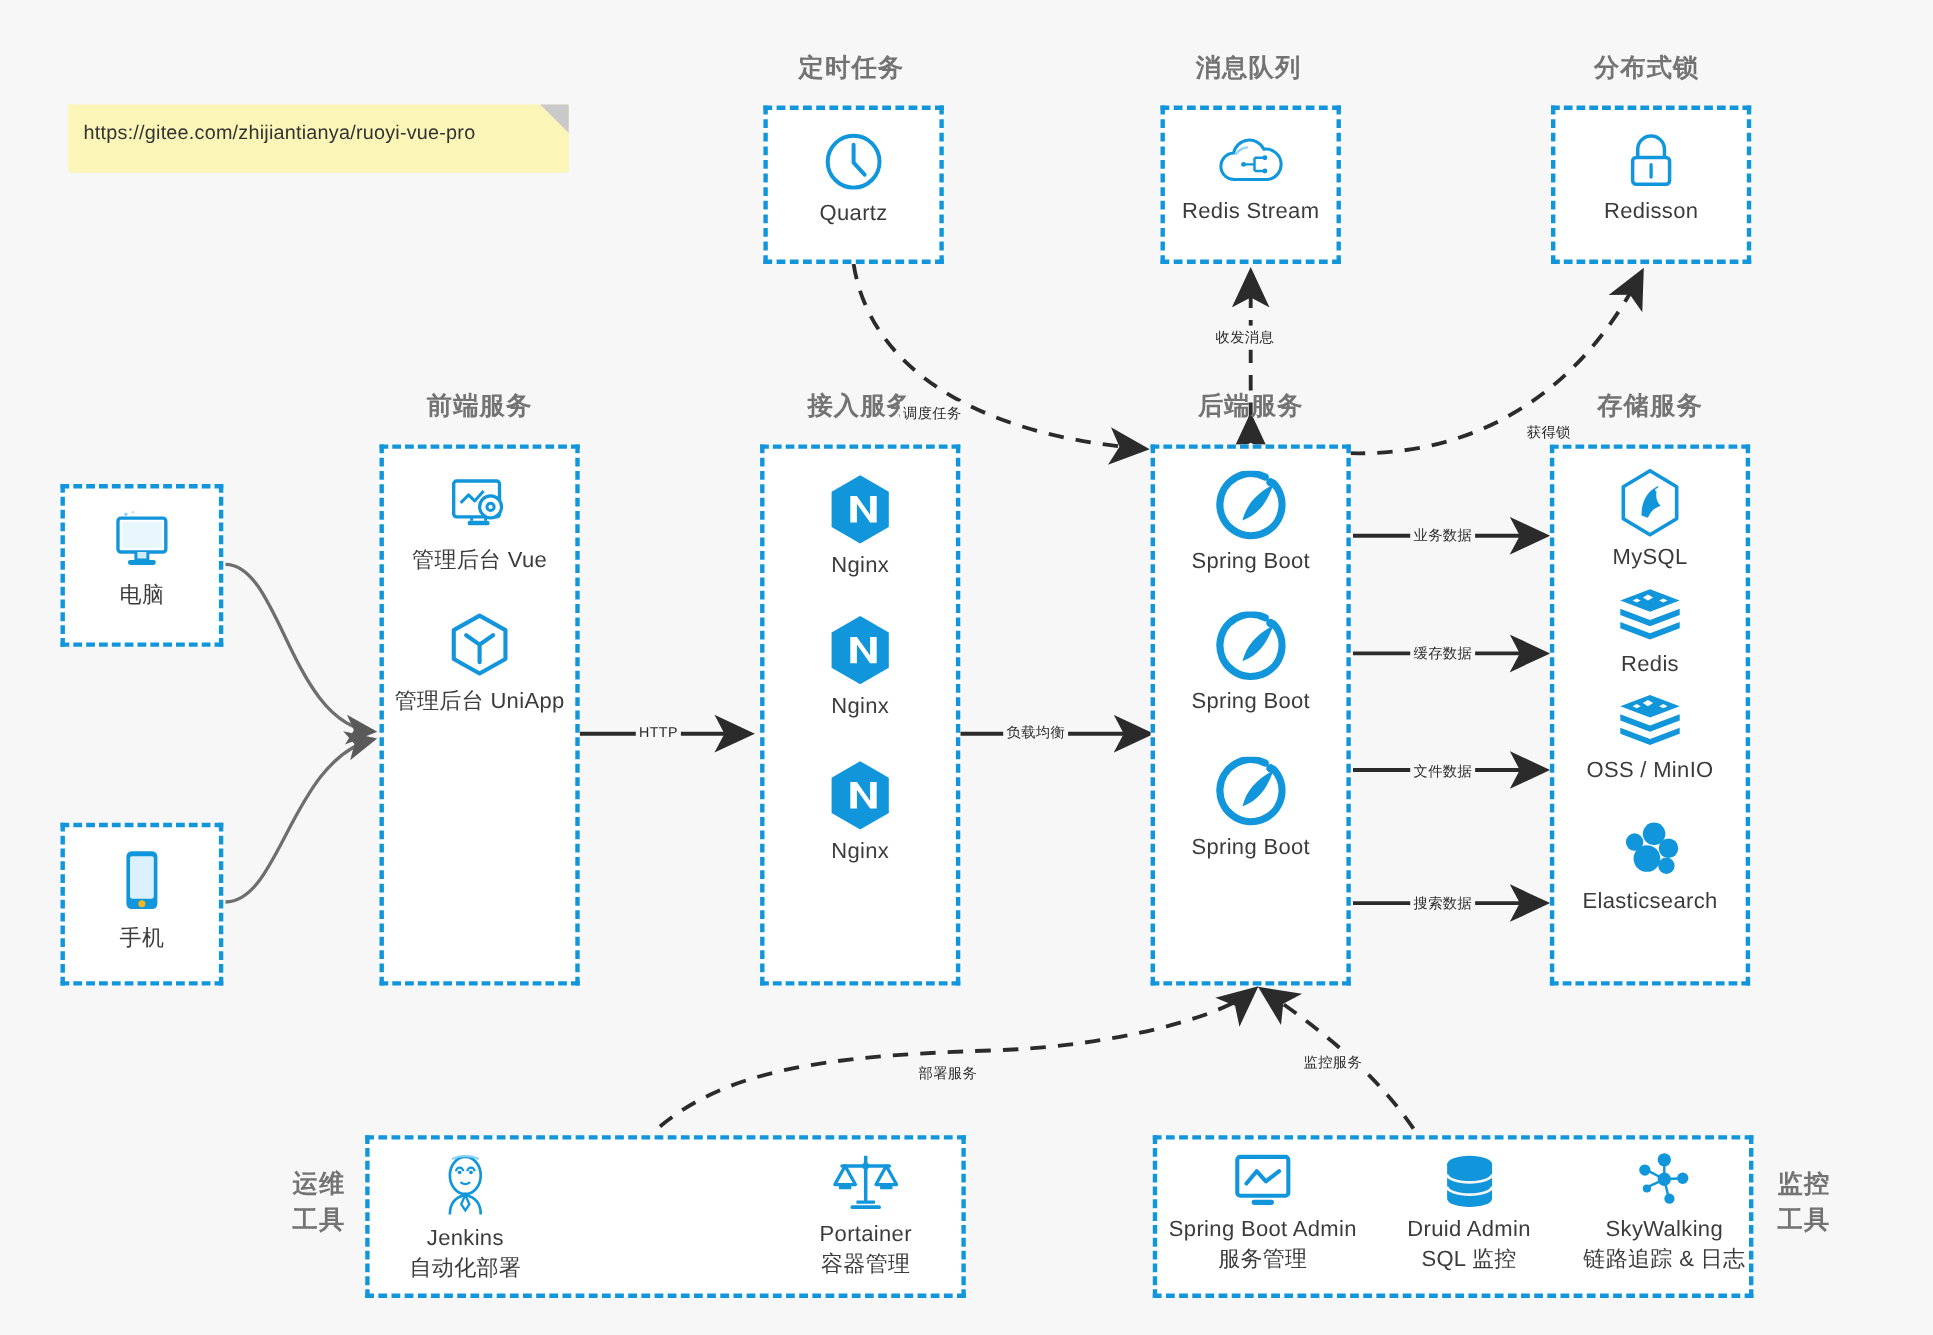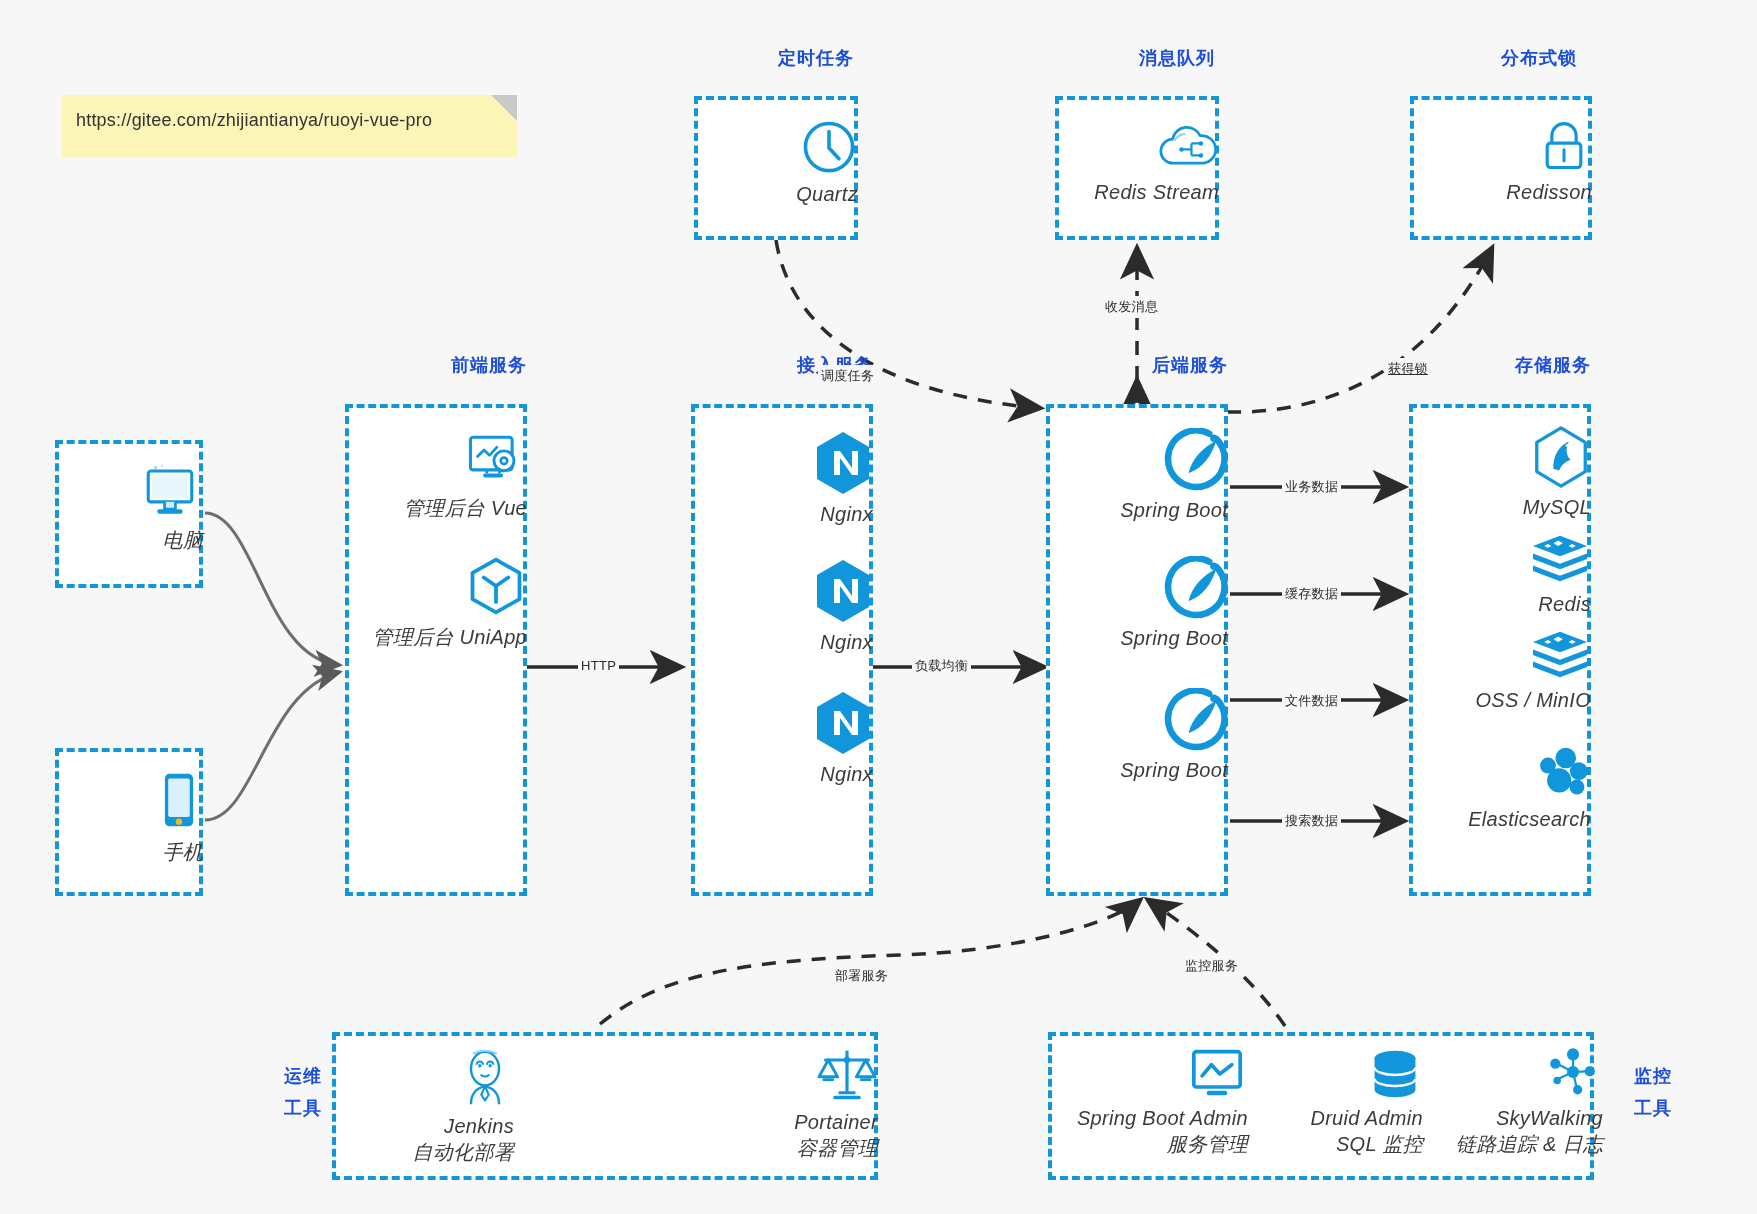--- a/index.html
+++ b/index.html
@@ -53,42 +53,41 @@
 
   
   .group {
     position: absolute;
     border: 4px dashed #1296db;
     box-sizing: border-box;
     background: #ffffff;
   }
   .grp-title {
     position: absolute;
-    color: #1d4ed8;
+    color: #737373;
     font-weight: bold;
-    font-size: 18px;
-    text-align: right;
+    font-size: 23px;
+    text-align: center;
     white-space: nowrap;
     letter-spacing: 1px;
   }
   .grp-title.side {
     line-height: 32px;
     white-space: normal;
     width: 64px;
   }
 
   
   .node {
     position: absolute;
     display: flex;
     flex-direction: column;
-    align-items: flex-end;
+    align-items: center;
     justify-content: flex-start;
     text-align: center;
-    font-style: italic;
   }
   .node .icon {
     display: block;
     line-height: 0;
   }
   .node .lbl {
     font-size: 20px;
     color: #3b3b3b;
     margin-top: 7px;
     white-space: nowrap;
@@ -464,21 +463,21 @@
         <circle cx="37" cy="47" r="5" fill="#1296db"></circle>
         <circle cx="15" cy="37" r="4" fill="#1296db"></circle>
       </svg>
     </span>
     <span class="lbl">SkyWalking</span>
     <span class="lbl2">链路追踪 &amp; 日志</span>
   </div>
 
   <div class="edge-label" style="left:818px;top:365px;">调度任务</div>
   <div class="edge-label" style="left:1102px;top:296px;">收发消息</div>
-  <div class="edge-label" style="left:1385px;top:358px;text-decoration:underline;">获得锁</div>
+  <div class="edge-label" style="left:1385px;top:382px;">获得锁</div>
   <div class="edge-label" style="left:578px;top:655px;">HTTP</div>
   <div class="edge-label" style="left:912px;top:655px;">负载均衡</div>
   <div class="edge-label" style="left:1282px;top:476px;">业务数据</div>
   <div class="edge-label" style="left:1282px;top:583px;">缓存数据</div>
   <div class="edge-label" style="left:1282px;top:690px;">文件数据</div>
   <div class="edge-label" style="left:1282px;top:810px;">搜索数据</div>
   <div class="edge-label" style="left:832px;top:965px;">部署服务</div>
   <div class="edge-label" style="left:1182px;top:955px;">监控服务</div>
 
 </div>

